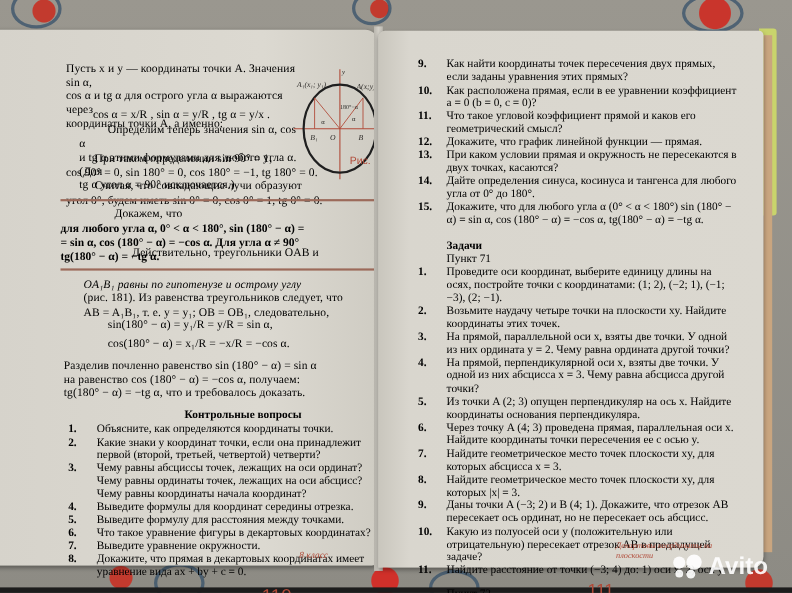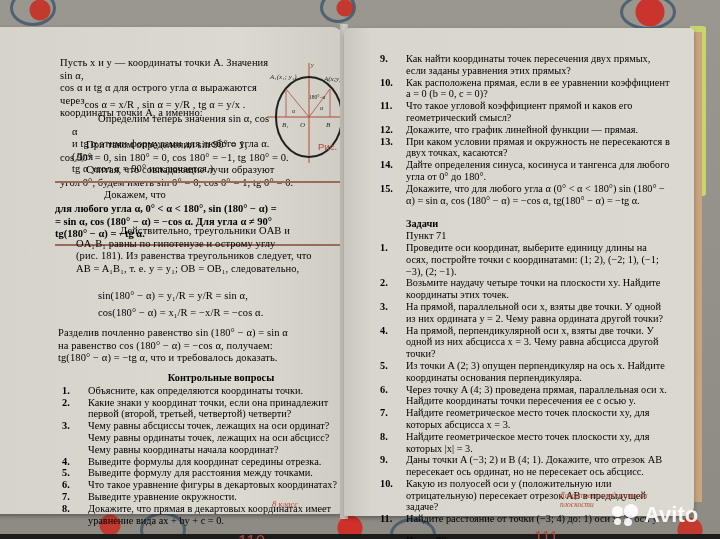--- a/index.html
+++ b/index.html
@@ -23,21 +23,21 @@
       background:linear-gradient(90deg,#d6d3cb 0%,#dcd9d1 70%,#cfccc3 100%);}
   .page.right{left:344px;top:28px;width:350px;height:488px;
       border-radius:6px 4px 10px 0;
       background:linear-gradient(90deg,#c9c6bd 0%,#d9d6ce 8%,#dbd8d0 100%);}
   .right-edge{position:absolute;left:694px;top:32px;width:8px;height:470px;background:#c9a57f;}
   .green-tab{position:absolute;left:690px;top:26px;width:16px;height:170px;background:#c9d46c;border-radius:0 3px 3px 0;}
   .gutter{position:absolute;left:340px;top:24px;width:8px;height:495px;
       background:linear-gradient(90deg,#b9b6ae,#d2cfc7 50%,#bcb9b1);}
   .txt{position:absolute;font-size:10.5px;line-height:12.6px;letter-spacing:.1px;}
   .center{text-align:center;}
-  .ital{}
+  .ital{font-style:italic;margin-top:16px;}
   .indent{text-indent:26px;}
   .theorem{position:absolute;left:55px;top:181px;width:287px;
       border-top:2px solid #9c6a5a;border-bottom:2px solid #9c6a5a;padding:20px 0 3px 0;
       font-size:10.5px;line-height:12.6px;font-weight:bold;}
   .qlist{position:absolute;font-size:10.3px;line-height:11.8px;}
   .qitem{display:flex;}
   .qnum{width:26px;flex:none;font-weight:bold;}
   .qtext{flex:1;}
   .heading{font-weight:bold;}
   .page-num{position:absolute;color:#b04a38;font-family:"Liberation Sans","DejaVu Sans",sans-serif;margin-top:36px;}

